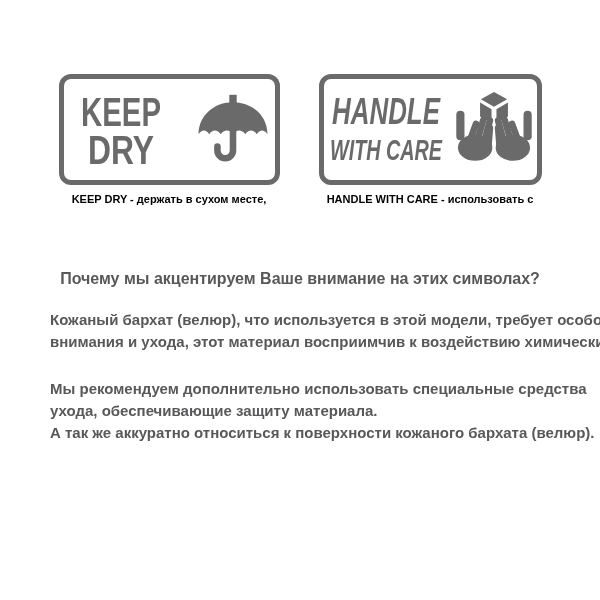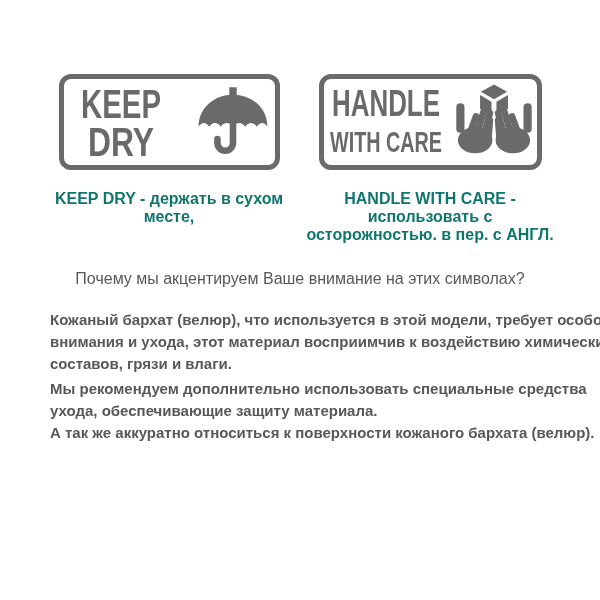--- a/index.html
+++ b/index.html
@@ -5,39 +5,39 @@
   html,body{margin:0;padding:0;}
   body{
     width:600px;height:600px;background:#ffffff;
     font-family:"Liberation Sans",sans-serif;
     -webkit-font-smoothing:antialiased;
   }
   .page{position:relative;width:600px;height:600px;overflow:hidden;background:#ffffff;}
 
   
   .sign{
-    position:absolute;top:74px;height:96px;box-sizing:border-box;
+    position:absolute;top:74px;height:111px;box-sizing:border-box;
     border:5px solid #6a6a6a;border-radius:12px;background:#ffffff;
   }
   .sign-keep{left:59px;width:221px;}
-  .sign-handle{left:319px;width:223px;}
+  .sign-handle{left:319px;width:223px;font-style:italic;}
   .sign svg{display:block;width:100%;height:100%;}
 
   
   .caption{
     position:absolute;top:190px;width:280px;text-align:center;
-    font-size:16px;font-weight:bold;color:#0f766e;line-height:18px;
+    font-size:11px;font-weight:bold;color:#000000;line-height:18px;
   }
   .caption-keep{left:29px;}
   .caption-handle{left:290px;text-align:center;}
 
   
   .heading{
     position:absolute;top:270px;left:0;width:600px;text-align:center;
-    font-size:16px;font-weight:normal;color:#58585a;
+    font-size:16px;font-weight:bold;color:#58585a;
   }
   .para{
     position:absolute;left:50px;width:520px;
     font-size:15px;font-weight:bold;color:#58585a;line-height:22px;
     white-space:nowrap;
   }
   .p1{top:309px;}
   .p2{top:378px;}
   .p3{top:422px;}
 </style>
@@ -97,29 +97,27 @@
         </g>
       </g>
     </svg>
   </div>
 
   <div class="caption caption-keep">
     <div>KEEP DRY - держать в сухом месте,</div>
   </div>
   <div class="caption caption-handle">
     <div>HANDLE WITH CARE - использовать с</div>
-    <div>осторожностью. в пер. с АНГЛ.</div>
   </div>
 
   <div class="heading">Почему мы акцентируем Ваше внимание на этих символах?</div>
 
   <div class="para p1">
     <div>Кожаный бархат (велюр), что используется в этой модели, требует особого</div>
     <div>внимания и ухода, этот материал восприимчив к воздействию химических</div>
-    <div>составов, грязи и влаги.</div>
   </div>
   <div class="para p2">
     <div>Мы рекомендуем дополнительно использовать специальные средства</div>
     <div>ухода, обеспечивающие защиту материала.</div>
   </div>
   <div class="para p3">
     <div>А так же аккуратно относиться к поверхности кожаного бархата (велюр).</div>
   </div>
 
 </div>

